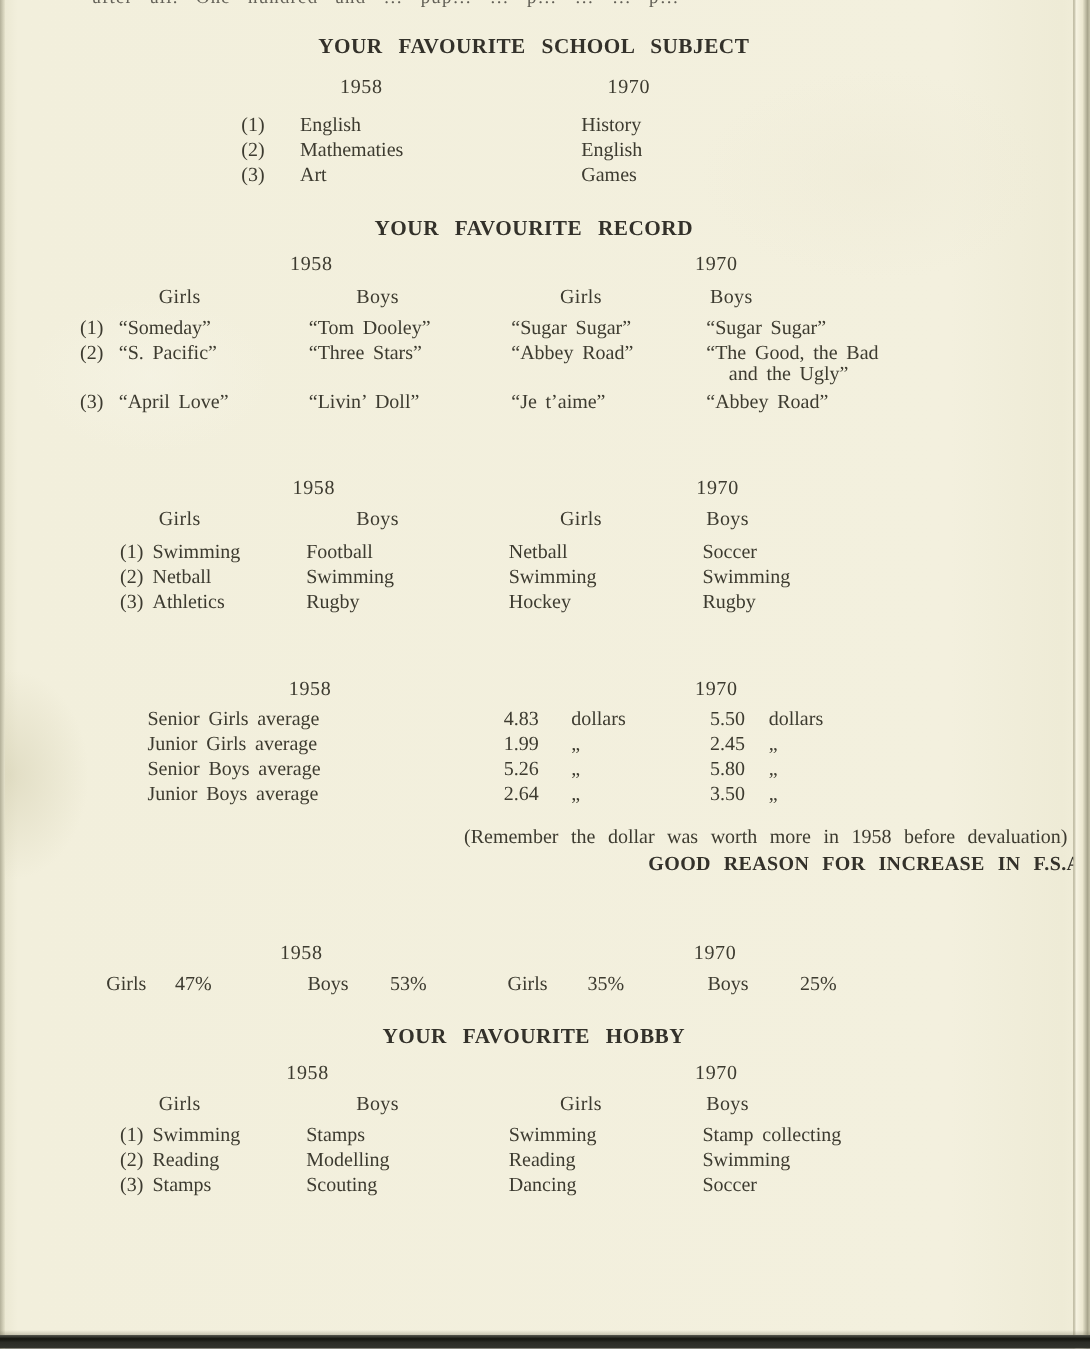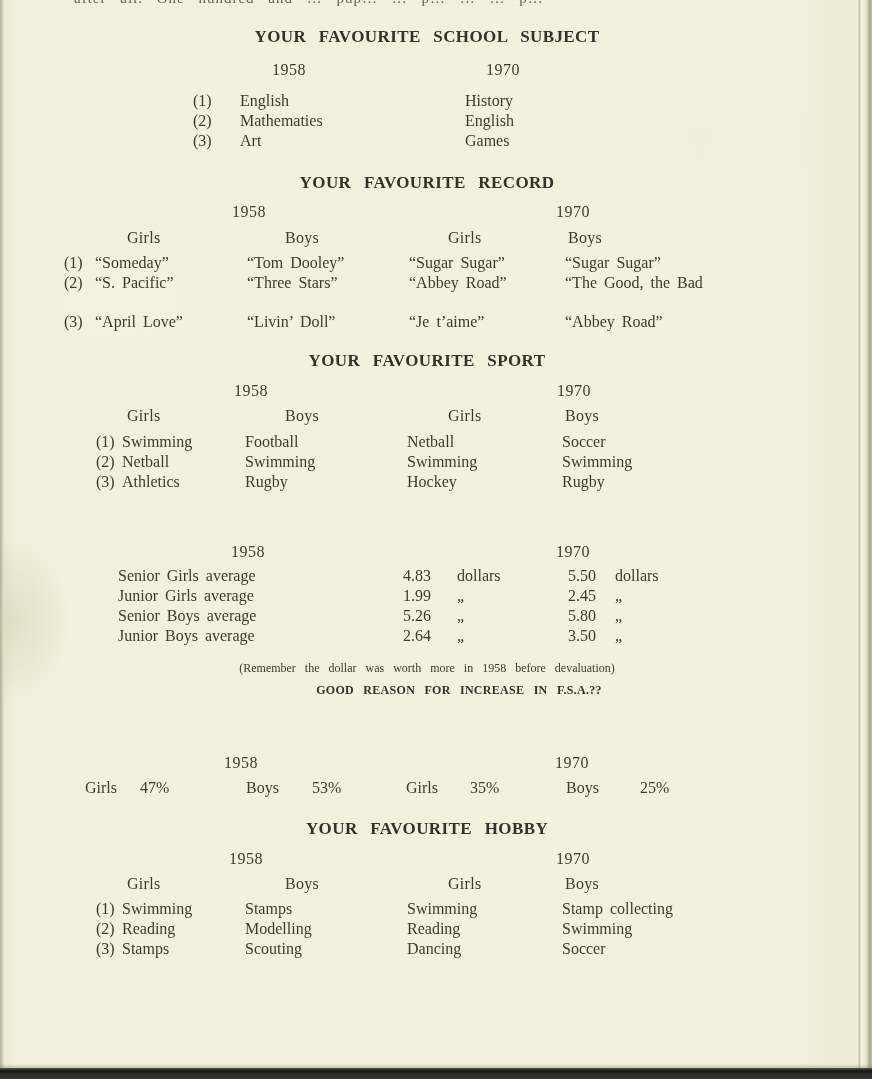--- a/index.html
+++ b/index.html
@@ -38,22 +38,22 @@
   .rec .num{left:64px}  .rec .c1{left:95px}  .rec .c2{left:247px} .rec .c3{left:409px} .rec .c4{left:565px}
   .rec .h1{left:127px}  .rec .h2{left:285px} .rec .h3{left:448px} .rec .h4{left:568px}
   
   .spt .num{left:96px}  .spt .c1{left:122px} .spt .c2{left:245px} .spt .c3{left:407px} .spt .c4{left:562px}
   .spt .h1{left:127px}  .spt .h2{left:285px} .spt .h3{left:448px} .spt .h4{left:565px}
   
   .sub .num{left:193px} .sub .c1{left:240px} .sub .c3{left:465px}
   
   .mon .lab{left:118px} .mon .v1{left:403px} .mon .u1{left:457px} .mon .v2{left:568px} .mon .u2{left:615px}
   .center-line {
-    position:absolute; left:0; width:854px; text-align:center;
-    font-size:12px; word-spacing:6px; white-space:nowrap;
+    position:absolute; left:0; width:854px; text-align:right;
+    font-size:16px; word-spacing:6px; white-space:nowrap;
   }
   .center-line.bold { font-weight:700; color:#33312a; letter-spacing:.3px;padding-left:32px; }
   
   .right-edge {
     position:absolute; top:0; right:0; width:14px; height:1079px;
     background:linear-gradient(90deg, rgba(185,181,156,0) 0, #b9b59c 1px, #f6f3e2 3px, #ebe7d0 8px, #a8a58d 12px, #c5c2a9 14px);
   }
   .left-edge {
     position:absolute; top:0; left:0; width:4px; height:1079px;
     background:linear-gradient(90deg, #b3b099, #e6e3cc);
@@ -114,29 +114,31 @@
     <span class="c3">“Sugar Sugar”</span>
     <span class="c4">“Sugar Sugar”</span>
   </div>
   <div class="row rec" style="top:274px">
     <span class="num">(2)</span>
     <span class="c1">“S. Pacific”</span>
     <span class="c2">“Three Stars”</span>
     <span class="c3">“Abbey Road”</span>
     <span class="c4">“The Good, the Bad</span>
   </div>
+  <div class="row rec" style="top:291px">
+    <span style="left:583px">and the Ugly”</span>
+  </div>
   <div class="row rec" style="top:313px">
     <span class="num">(3)</span>
     <span class="c1">“April Love”</span>
     <span class="c2">“Livin’ Doll”</span>
     <span class="c3">“Je t’aime”</span>
     <span class="c4">“Abbey Road”</span>
   </div>
 
-  <div class="title" style="top:351px">YOUR FAVOURITE SPORT</div>
   <span class="yr abs" style="left:234px; top:382px">1958</span>
   <span class="yr abs" style="left:557px; top:382px">1970</span>
 
   <div class="row spt hdr" style="top:407px">
     <span class="h1">Girls</span>
     <span class="h2">Boys</span>
     <span class="h3">Girls</span>
     <span class="h4">Boys</span>
   </div>
 

